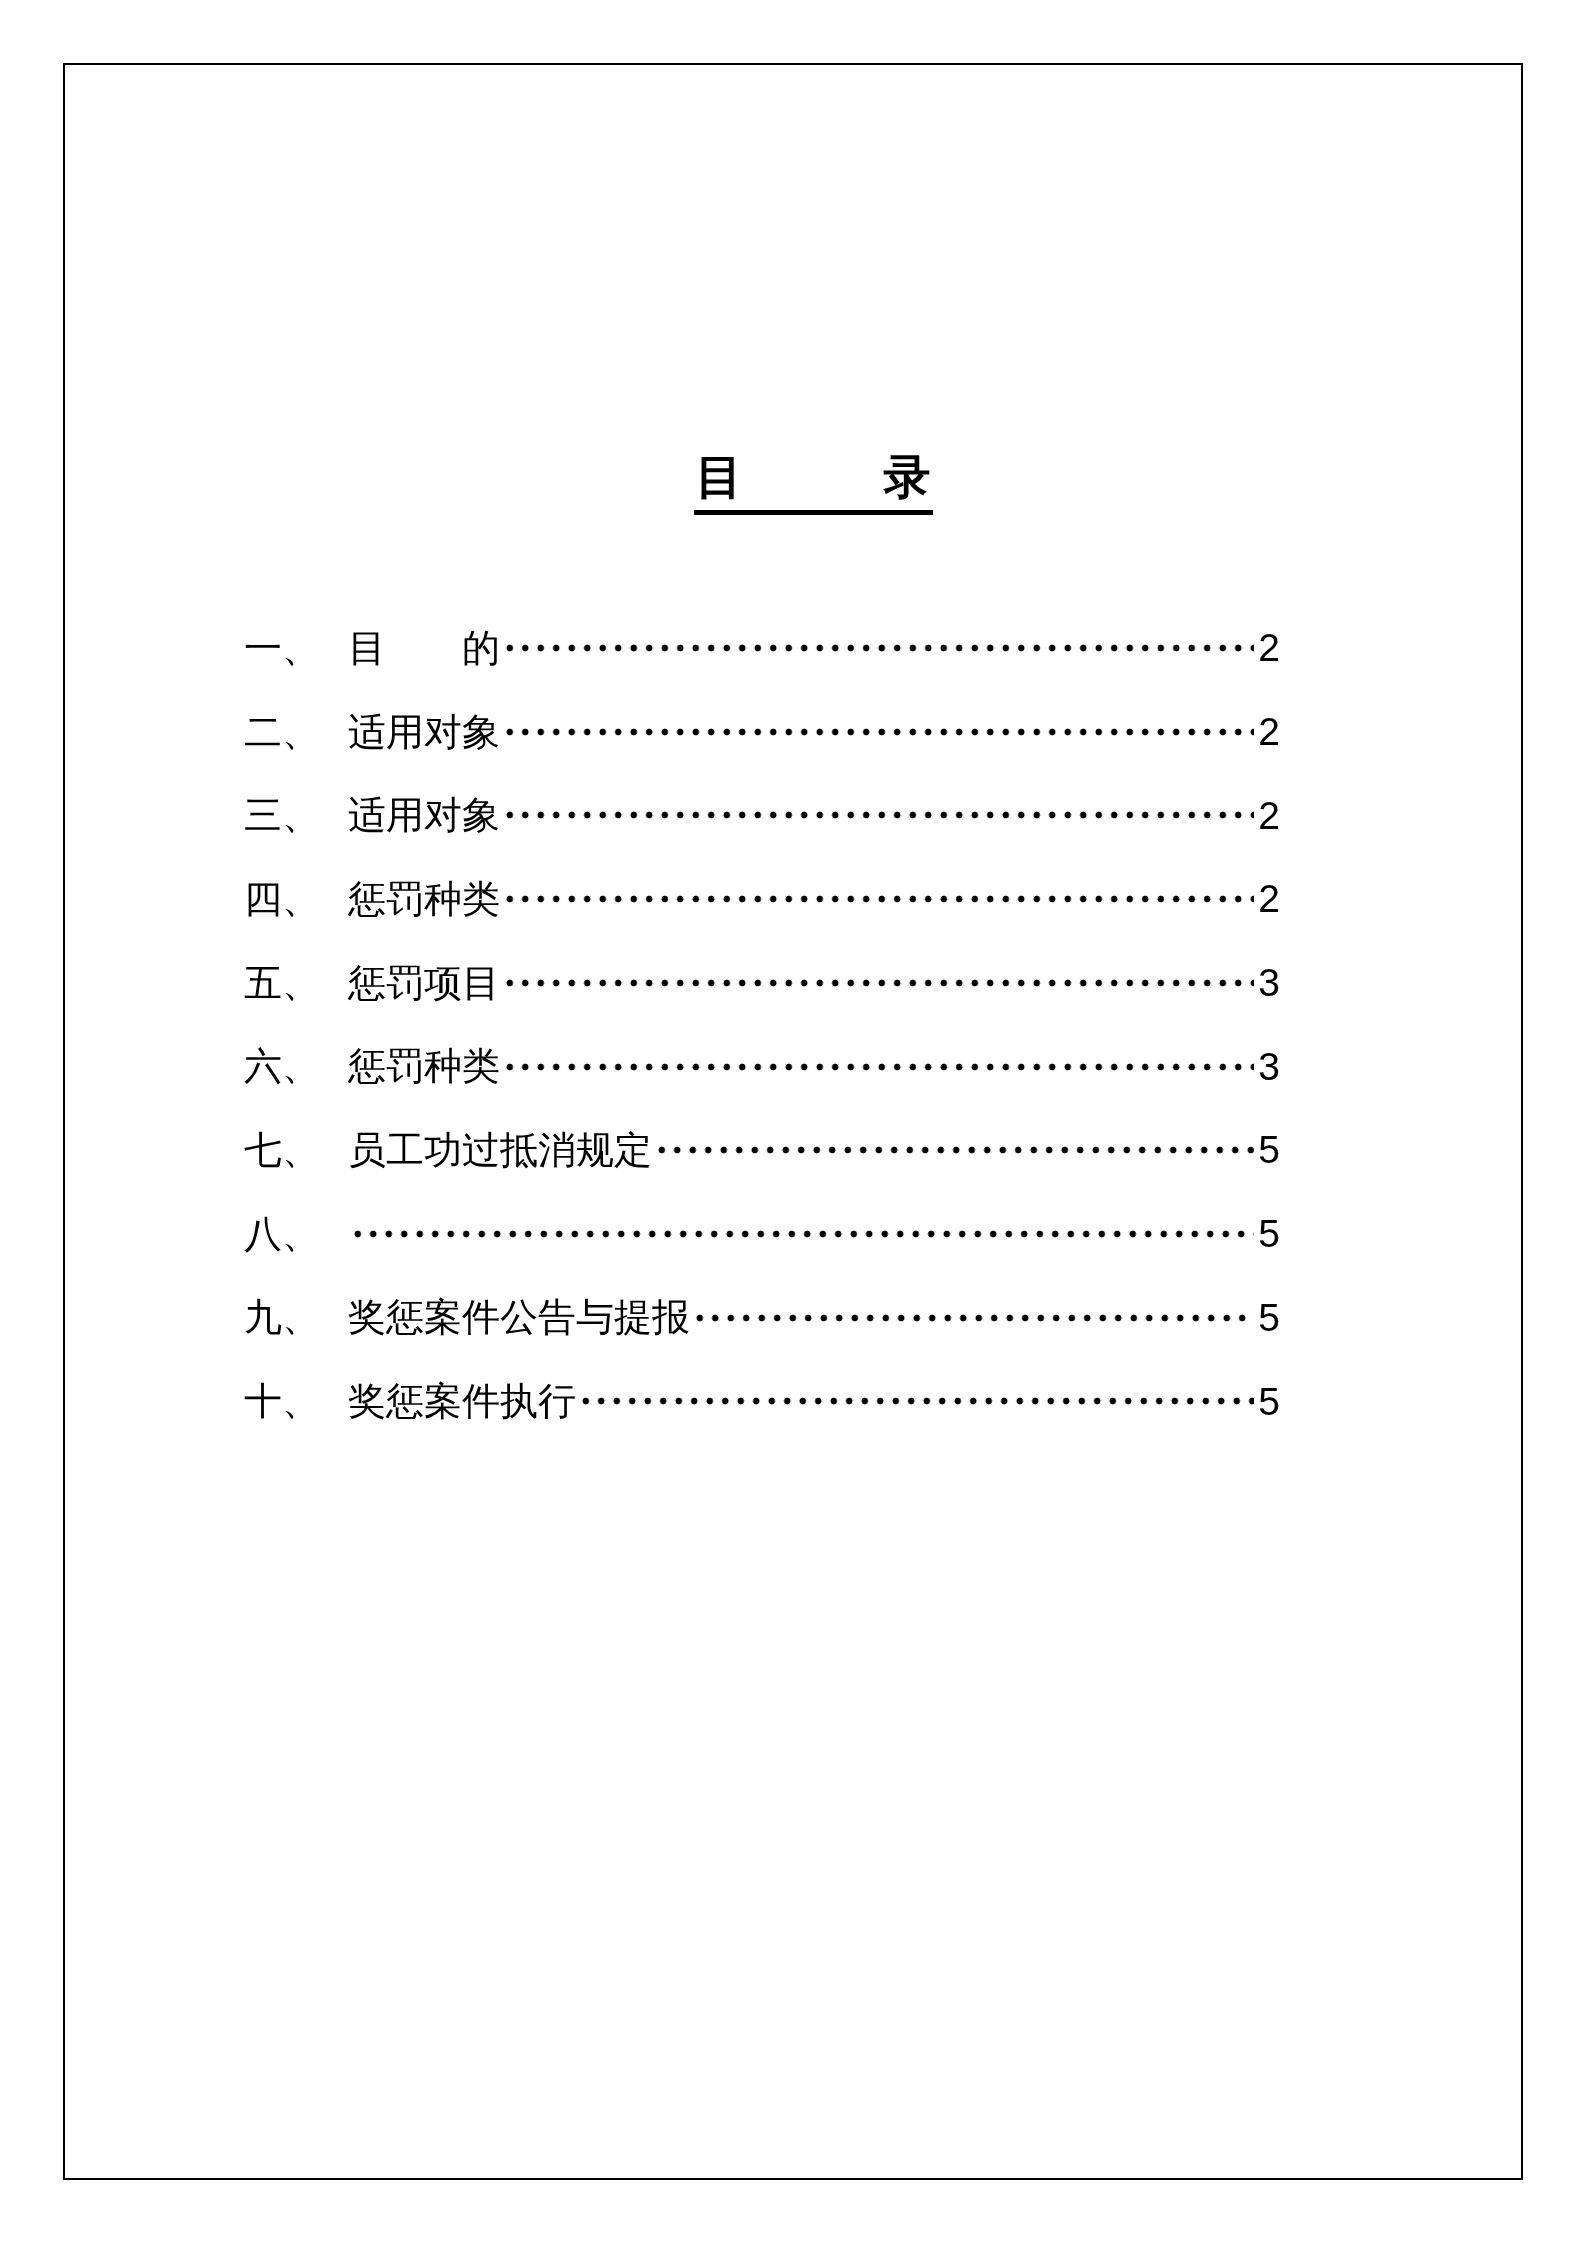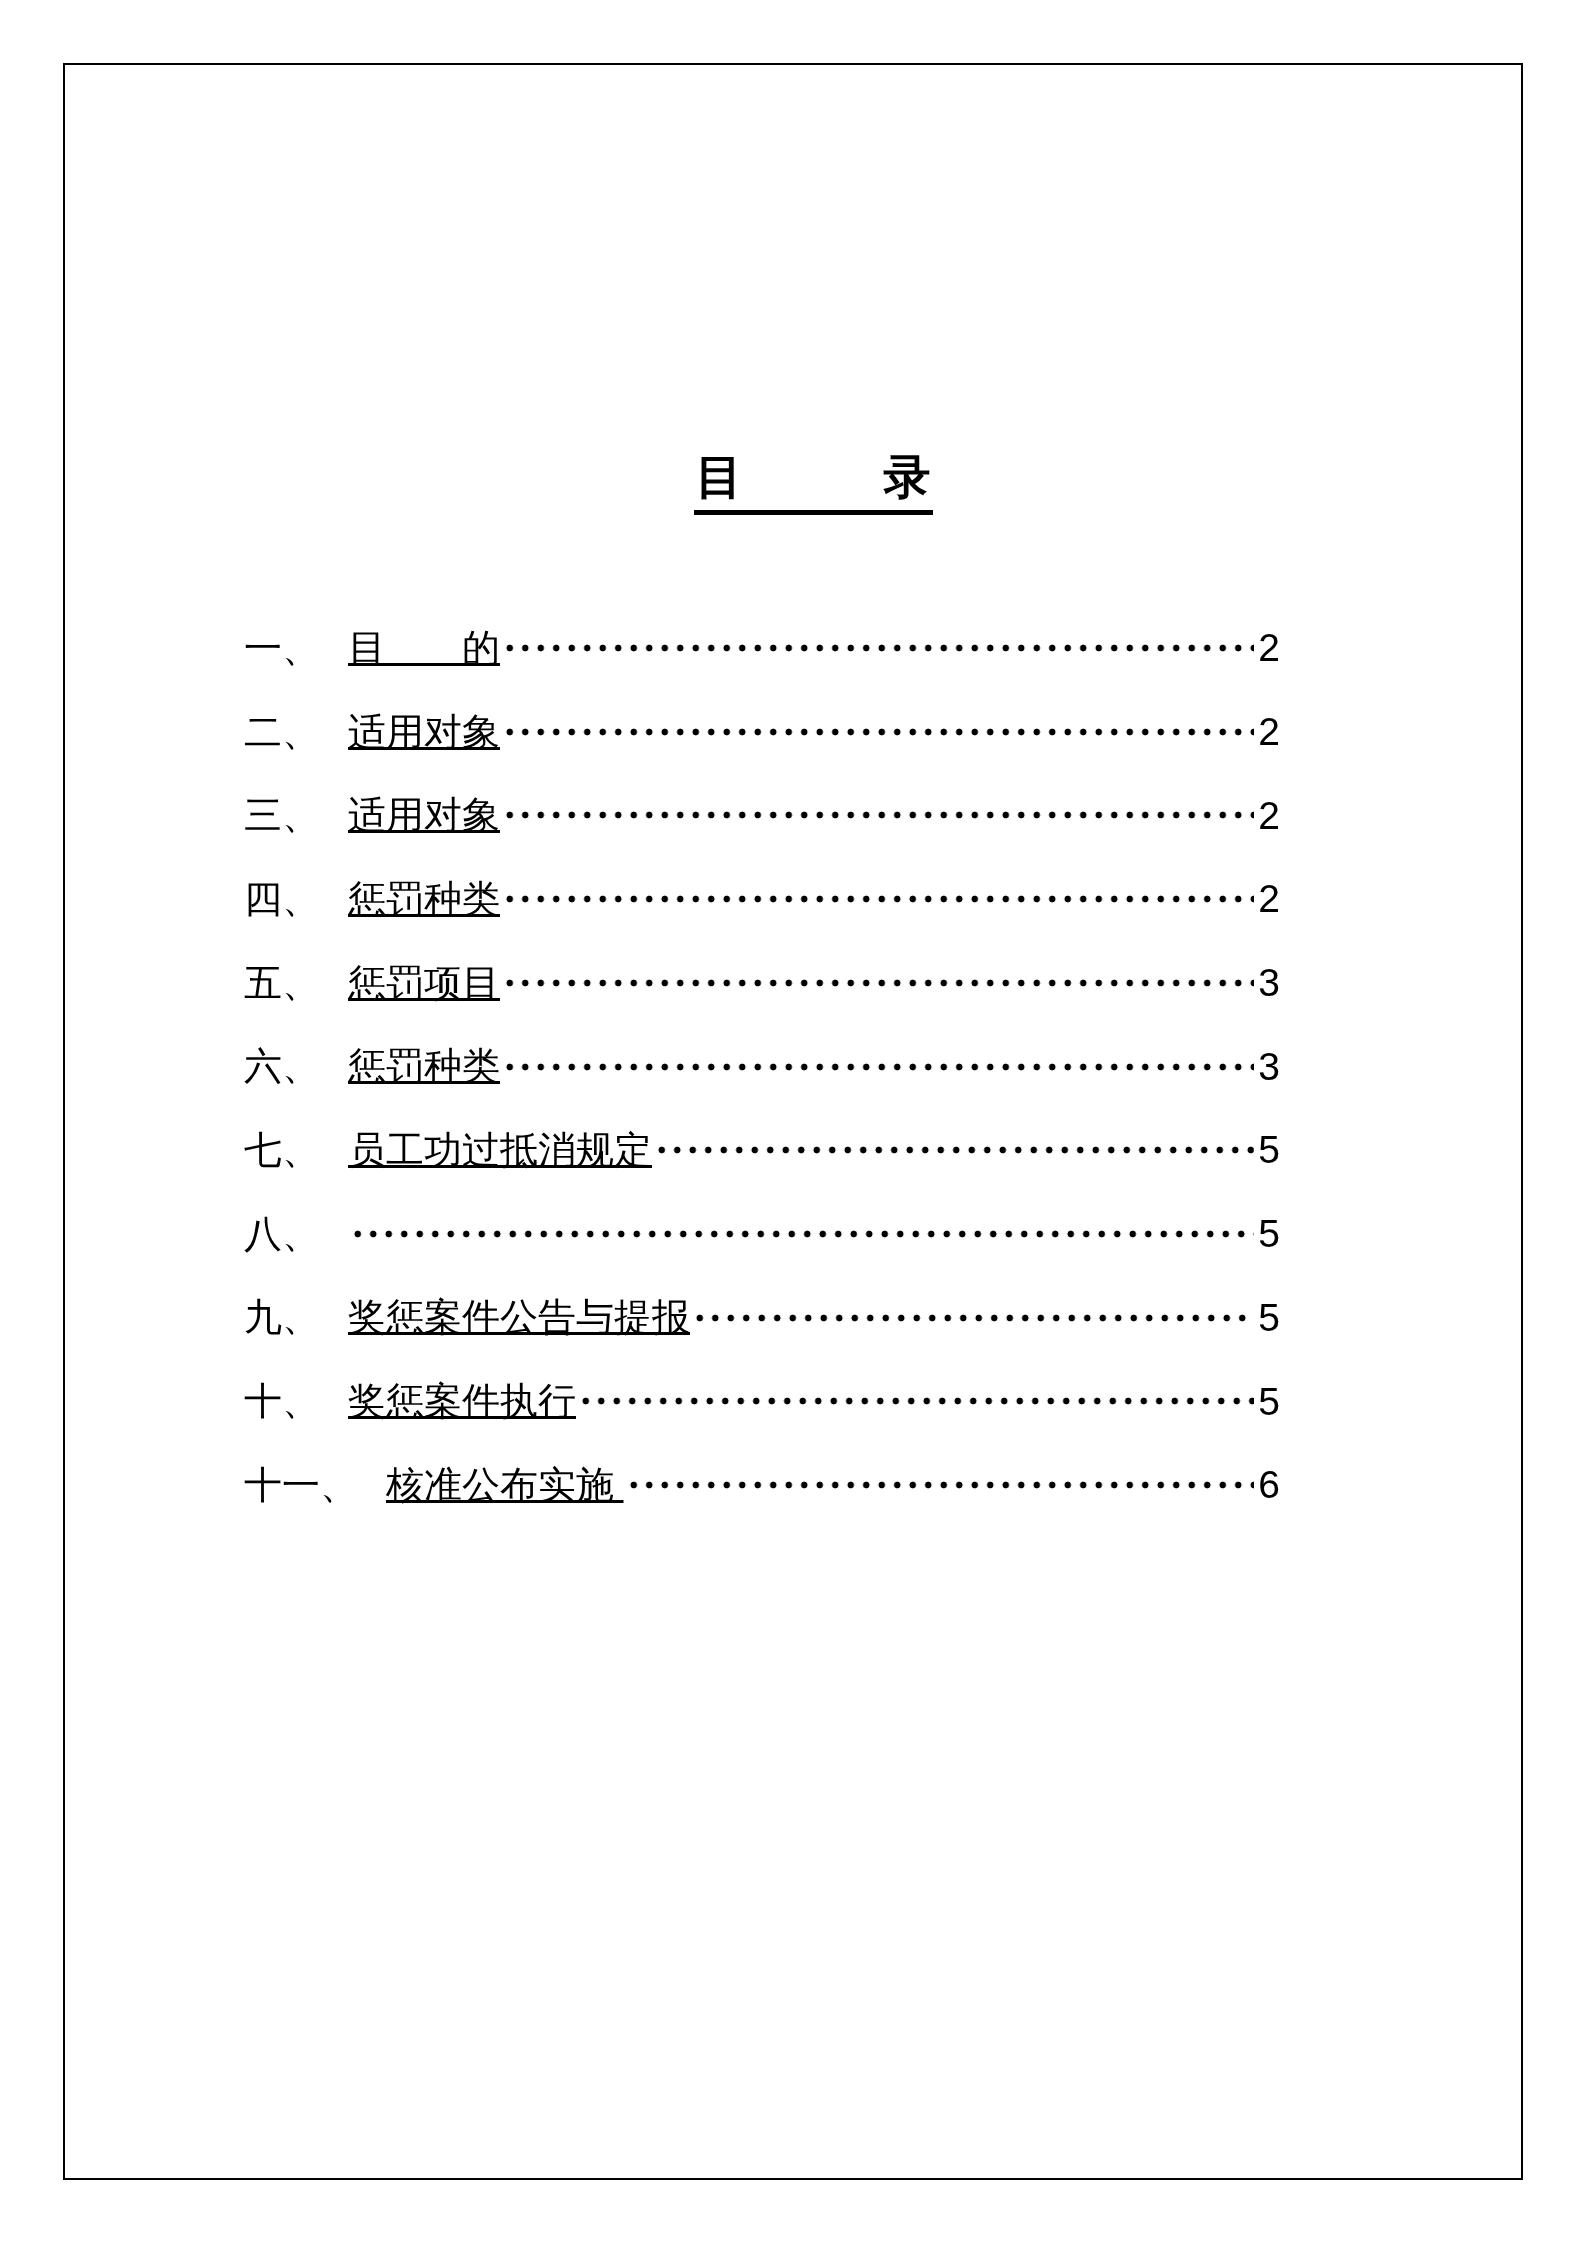--- a/index.html
+++ b/index.html
@@ -61,21 +61,20 @@
     line-height: 1;
   }
   .num {
     white-space: pre;
     margin-right: 28px;
     flex: 0 0 auto;
   }
   .ttl {
     white-space: pre;
     flex: 0 0 auto;
-    text-decoration: underline;
   }
   .leader {
     flex: 1 1 auto;
     min-width: 0;
     height: 38px;
     margin: 0 4px 0 2px;
     background-image: radial-gradient(circle, #000000 3px, rgba(0,0,0,0) 3.6px);
     background-size: 15.5px 15.5px;
     background-repeat: repeat-x;
     background-position: left center;
@@ -161,21 +160,15 @@
       <span class="pg">5</span>
     </div>
 
     <div class="toc-row">
       <span class="num">十、</span>
       <span class="ttl">奖惩案件执行</span>
       <span class="leader"></span>
       <span class="pg">5</span>
     </div>
 
-    <div class="toc-row">
-      <span class="num">十一、</span>
-      <span class="ttl">核准公布实施 </span>
-      <span class="leader"></span>
-      <span class="pg">6</span>
-    </div>
 
   </div>
 </div>
 
 </body></html>

